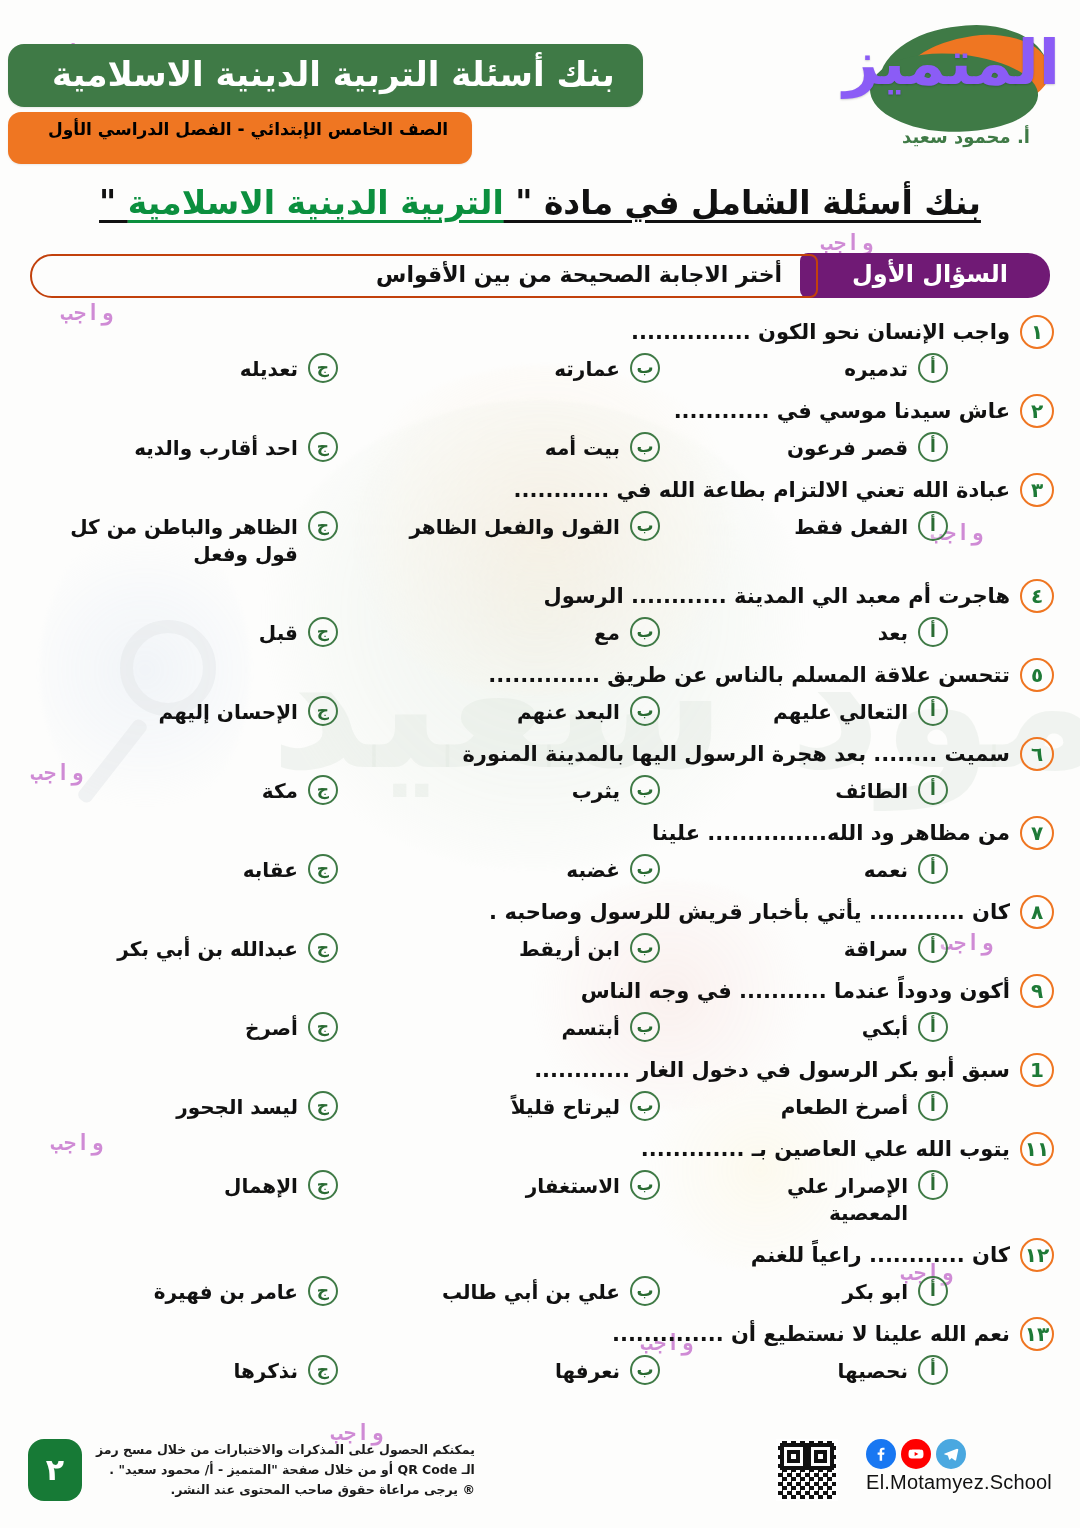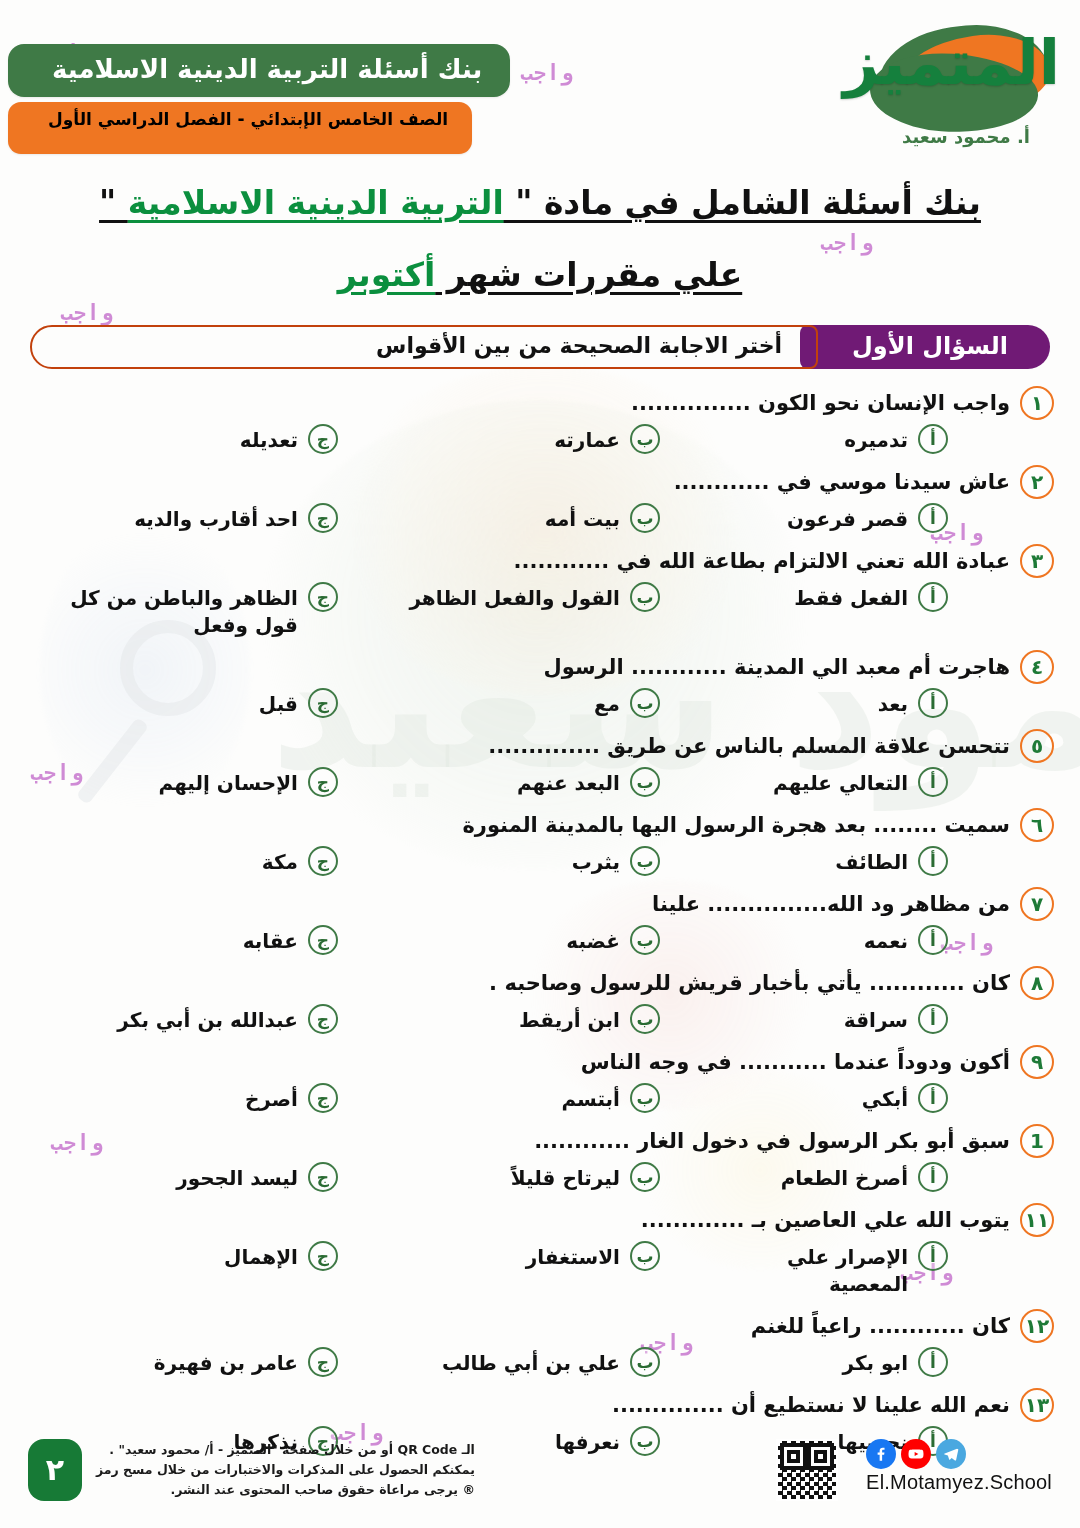--- a/index.html
+++ b/index.html
@@ -136,21 +136,21 @@
     border-radius: 48% 52% 56% 44% / 52% 46% 54% 48%;
     transform: rotate(4deg);
   }
   .logo-word {
     position: absolute;
     left: 0; top: 12px;
     width: 190px;
     text-align: center;
     font-size: 62px;
     font-weight: 700;
-    color: #15803d;
+    color: #8b5cf6;
     letter-spacing: -3px;
     text-shadow: 0 1px 2px rgba(0,0,0,0.18);
     line-height: 1.05;
   }
   .logo-author {
     position: absolute;
     left: 0; top: 108px;
     width: 192px;
     text-align: center;
     font-size: 18px;
@@ -163,21 +163,21 @@
     flex: 1 1 auto;
     display: flex;
     flex-direction: column;
     align-items: flex-end;
     padding-top: 26px;
     padding-left: 8px;
   }
   .bar-green {
     background: #3f7a46;
     color: #ffffff;
-    font-size: 26px;
+    font-size: 34px;
     font-weight: 700;
     padding: 9px 28px 11px 44px;
     border-radius: 16px;
     margin-bottom: 5px;
     line-height: 1.25;
     letter-spacing: 0.3px;
     white-space: nowrap;
     box-shadow: 0 1px 2px rgba(0,0,0,0.08);
   }
   .bar-orange {
@@ -476,21 +476,20 @@
 
     <div class="header-bars">
       <div class="bar-green">بنك أسئلة التربية الدينية الاسلامية</div>
       <div class="bar-orange">الصف الخامس الإبتدائي - الفصل الدراسي الأول</div>
     </div>
 
   </div>
 
   <div class="title-wrap">
     <div class="title-line"><span>بنك أسئلة الشامل في مادة " </span><span class="hl-green">التربية الدينية الاسلامية</span><span> "</span></div>
-    <div class="title-line second"><span>علي مقررات شهر </span><span class="hl-green">أكتوبر</span></div>
   </div>
 
   <div class="section-bar">
     <div class="sec-label">السؤال الأول</div>
     <div class="sec-instr">أختر الاجابة الصحيحة من بين الأقواس</div>
   </div>
 
   <div class="questions" id="questions-container">
       <div>
         <div class="q-row">
@@ -775,22 +774,22 @@
                 <path d="M20.9 4.6 3.7 11.2c-1.1.44-1.1 1.07-.2 1.34l4.3 1.35 1.66 5.08c.2.55.36.76.74.76.3 0 .43-.13.6-.3l2.1-2.03 4.35 3.2c.8.44 1.37.21 1.57-.74l2.82-13.3c.3-1.17-.44-1.7-1.74-1.16z"></path>
               </svg>
           </span>
         </div>
         <div class="handle">El.Motamyez.School</div>
       </div>
     </div>
 
     <div class="footer-right">
       <div class="footer-note">
+        <div>يمكنكم الحصول على المذكرات والاختبارات من خلال مسح رمز</div>
         <div>الـ QR Code أو من خلال صفحة "المتميز - أ/ محمود سعيد" .</div>
-        <div>يمكنكم الحصول على المذكرات والاختبارات من خلال مسح رمز</div>
         <div>® يرجى مراعاة حقوق صاحب المحتوى عند النشر.</div>
       </div>
       <div class="page-badge">٢</div>
     </div>
 
   </div>
 
 </div>
 
 </body></html>

